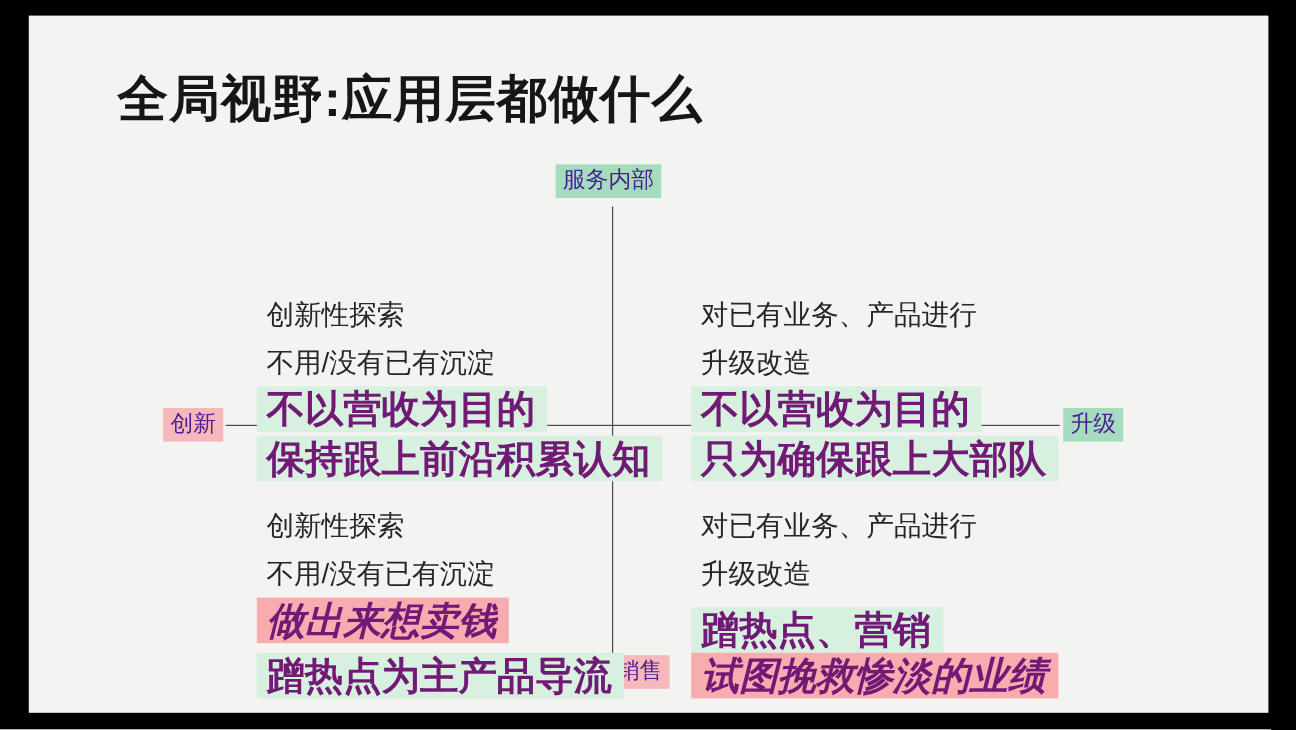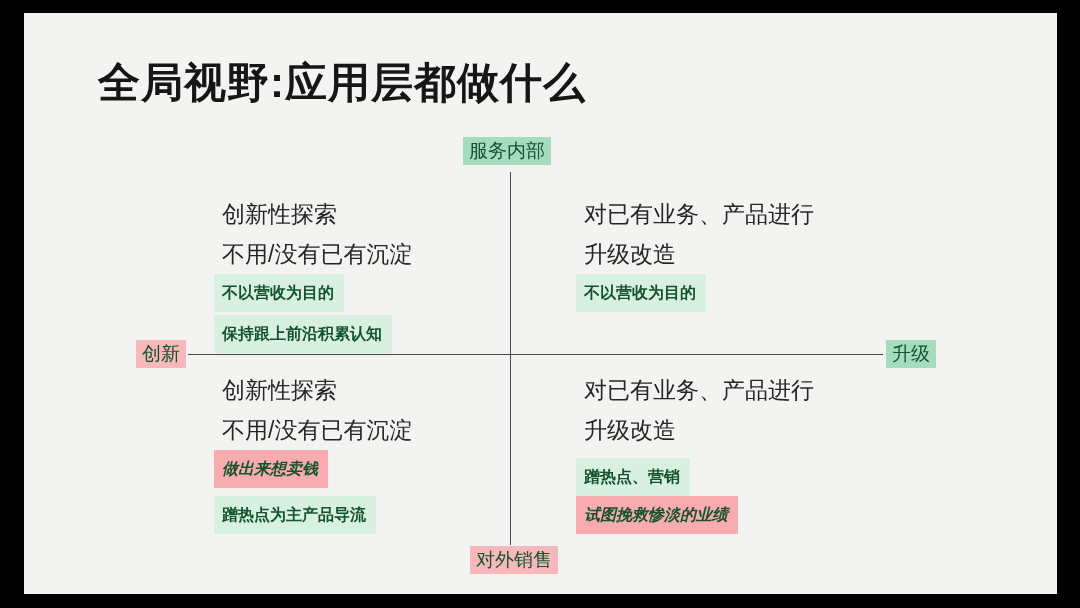--- a/index.html
+++ b/index.html
@@ -49,55 +49,56 @@
     width: 695px;
     height: 1px;
     background: #4a4a4a;
   }
 
   .axis-label {
     position: absolute;
     font-size: 19px;
     line-height: 22px;
     padding: 3px 6px;
-    color: #14532d;
+    color: #4c1d95;
     white-space: nowrap;
     font-family: Liberation Serif, serif;
   }
   .axis-label.green { background: #a5dcbe; }
   .axis-label.pink  { background: #f7b8bc; }
 
   .axis-top    { left: 439px; top: 124px; }
   .axis-bottom { left: 446px; top: 533px; }
   .axis-left   { left: 112px; top: 327px; }
   .axis-right  { left: 862px; top: 327px; }
 
   .quadrant {
     position: absolute;
     white-space: nowrap;
+    margin-top: 48px;
   }
   .q-tl { left: 190px; top: 181px; }
   .q-tr { left: 552px; top: 181px; }
   .q-bl { left: 190px; top: 357px; }
   .q-br { left: 552px; top: 357px; }
 
   .q-line {
     font-size: 23px;
     line-height: 40px;
     color: #262626;
     padding-left: 8px;
   }
 
   .q-hl-row { line-height: 0; }
   .q-hl {
     display: inline-block;
-    font-size: 16px;
+    font-size: 32px;
     font-weight: 700;
     line-height: 28px;
-    color: #14532d;
+    color: #701a75;
     padding: 5px 10px 5px 8px;
   }
   .q-hl.green { background: #d8f0e0; }
   .q-hl.pink  { background: #f9acb0; font-style: italic; }
   .mt3 { margin-top: 3px; }
   .mt8 { margin-top: 8px; }
 </style>
 </head>
 <body>
 
@@ -118,20 +119,21 @@
       <div class="q-line">创新性探索</div>
       <div class="q-line">不用/没有已有沉淀</div>
       <div class="q-hl-row"><span class="q-hl green">不以营收为目的</span></div>
       <div class="q-hl-row mt3"><span class="q-hl green">保持跟上前沿积累认知</span></div>
     </div>
 
     <div class="quadrant q-tr">
       <div class="q-line">对已有业务、产品进行</div>
       <div class="q-line">升级改造</div>
       <div class="q-hl-row"><span class="q-hl green">不以营收为目的</span></div>
+      <div class="q-hl-row mt3"><span class="q-hl green">只为确保跟上大部队</span></div>
     </div>
 
     <div class="quadrant q-bl">
       <div class="q-line">创新性探索</div>
       <div class="q-line">不用/没有已有沉淀</div>
       <div class="q-hl-row"><span class="q-hl pink">做出来想卖钱</span></div>
       <div class="q-hl-row mt8"><span class="q-hl green">蹭热点为主产品导流</span></div>
     </div>
 
     <div class="quadrant q-br">

